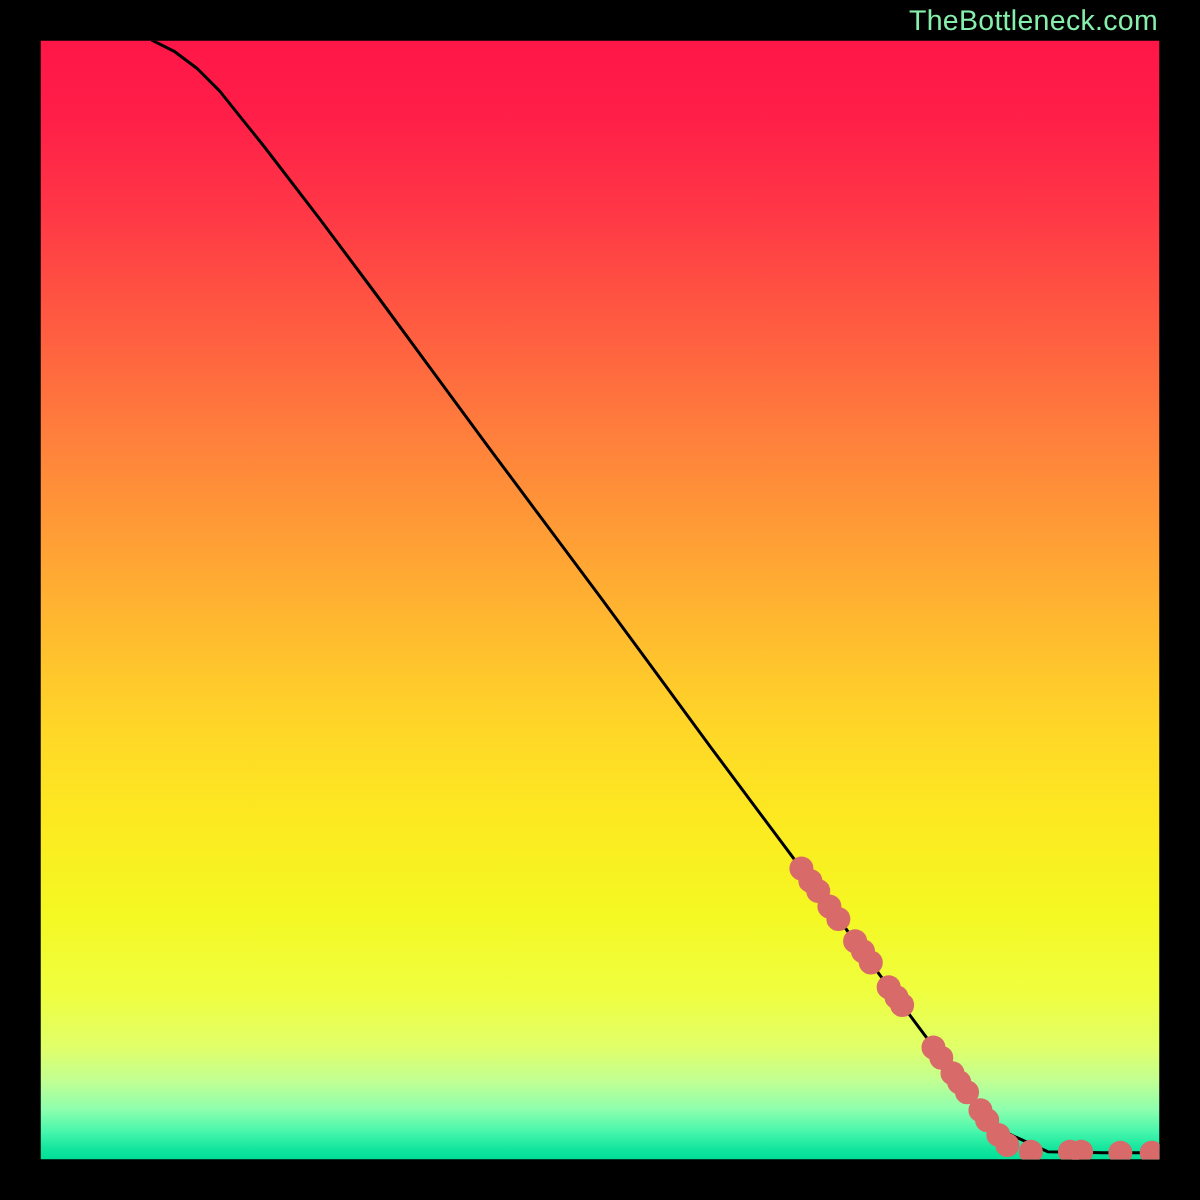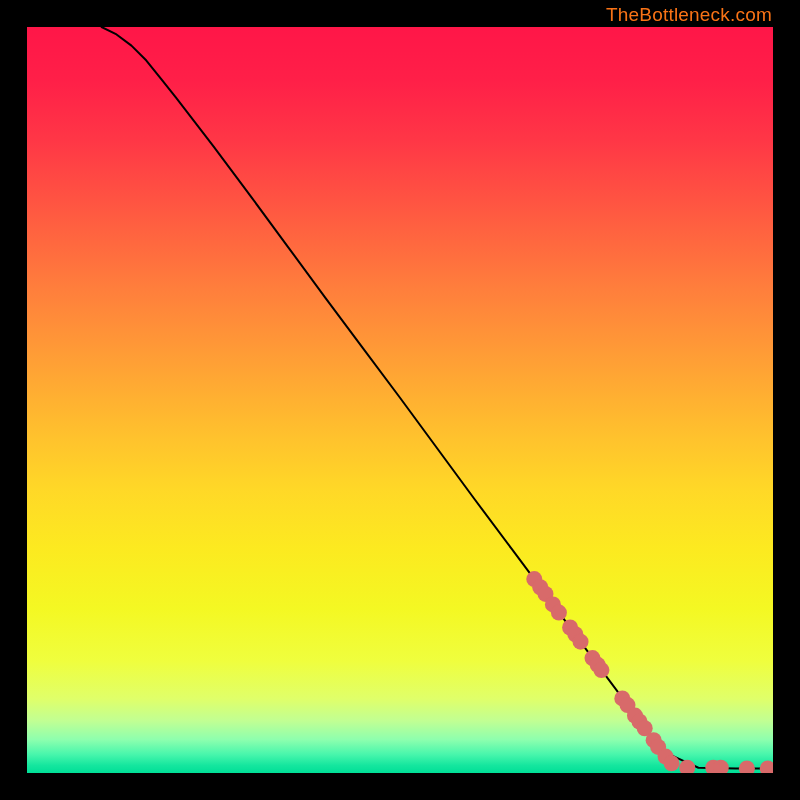--- a/index.html
+++ b/index.html
@@ -16,21 +16,21 @@
     top: 27px;
     width: 746px;
     height: 746px;
   }
   .attribution {
     position: absolute;
     top: 4px;
     right: 28px;
     font-family: Arial, Helvetica, sans-serif;
     font-size: 19px;
-    color: #f97316;
+    color: #86efac;
     font-weight: 400;
     letter-spacing: 0.2px;
   }
 </style>
 </head>
 <body>
 
 <div class="stage">
   <div class="attribution">TheBottleneck.com</div>
   <svg class="plot" viewBox="0 0 746 746" preserveAspectRatio="none">

